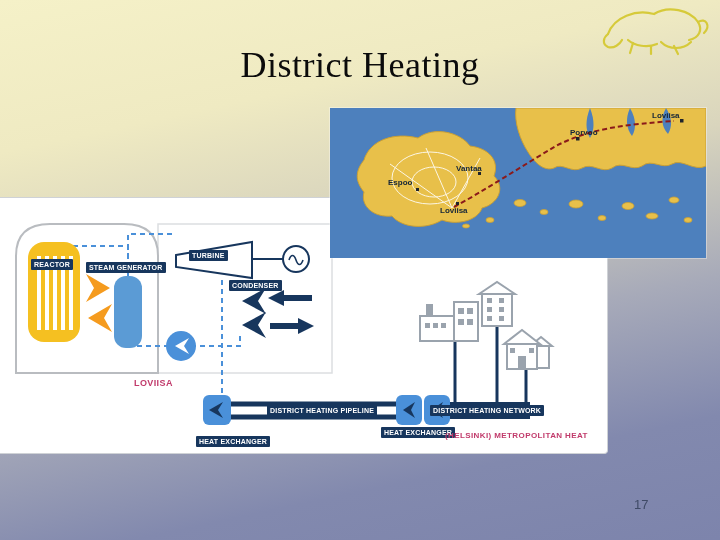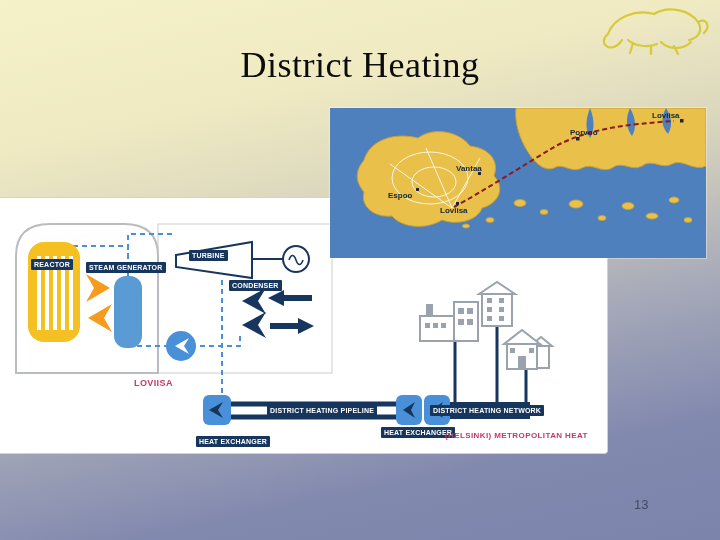--- a/index.html
+++ b/index.html
@@ -241,19 +241,19 @@
         <rect x="246" y="29" width="3.5" height="3.5"></rect>
         <rect x="148" y="64" width="3" height="3"></rect>
         <rect x="86" y="80" width="3" height="3"></rect>
         <rect x="126" y="94" width="3" height="3"></rect>
       </g>
     </svg>
 
     <div class="maplabel" style="left:322px;top:3px">Loviisa</div>
     <div class="maplabel" style="left:240px;top:20px">Porvoo</div>
     <div class="maplabel" style="left:126px;top:56px">Vantaa</div>
-    <div class="maplabel" style="left:58px;top:83px">Espoo</div>
+    <div class="maplabel" style="left:58px;top:70px">Espoo</div>
     <div class="maplabel" style="left:110px;top:98px">Loviisa</div>
   </div>
 
-  <div class="pagenum">13</div>
+  <div class="pagenum">17</div>
 
 </div>
 
 </body></html>

